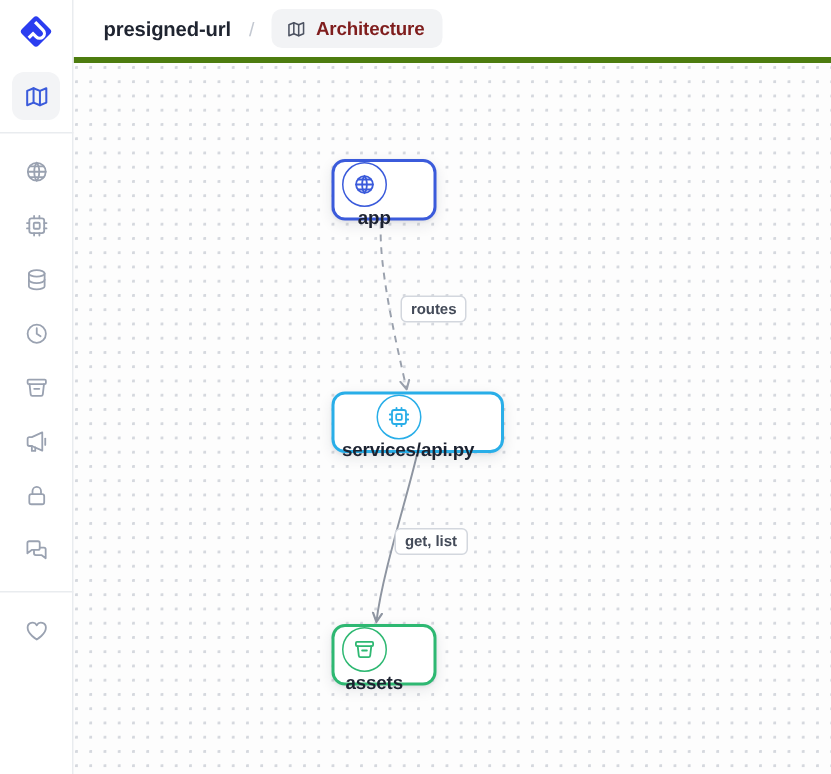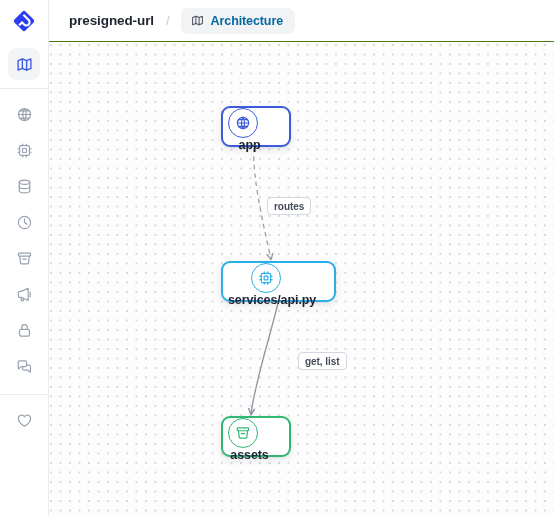--- a/index.html
+++ b/index.html
@@ -61,41 +61,41 @@
 
   
   #header {
     position: relative;
     height: 42px;
     flex: 0 0 42px;
     display: flex;
     align-items: center;
     padding-left: 20px;
     background: #ffffff;
-    border-bottom: 1px solid #4d7c0f;
+    border-bottom: 4px solid #4d7c0f;
     z-index: 4;
   }
   #project-title {
     font-size: 13.5px;
     font-weight: bold;
     color: #1f2430;
     letter-spacing: -0.1px;
   }
   #bc-sep {
     font-size: 13px;
     color: #c3c8d1;
     margin: 0 11px 0 12px;
   }
   #tab-architecture {
     display: flex; align-items: center;
     gap: 7px;
     background: #f2f3f5;
     border-radius: 7px;
     padding: 6px 12px 6px 10px;
-    color: #0369a1;
+    color: #7f1d1d;
   }
   #tab-architecture .tab-label {
     font-size: 12.5px;
     font-weight: bold;
     letter-spacing: -0.1px;
   }
 
   
   #canvas {
     position: relative;
@@ -156,21 +156,21 @@
     padding: 2.5px 6px;
     font-size: 10px;
     font-weight: bold;
     color: #444b59;
     letter-spacing: -0.05px;
     white-space: nowrap;
     z-index: 3;
     line-height: 1.1;
   }
   #label-routes   { left: 218px; top: 155px; }
-  #label-getlist  { left: 214px; top: 310px; margin-left: 35px; }
+  #label-getlist  { left: 214px; top: 310px; }
 </style>
 </head>
 <body>
 
 <div id="app-root">
 
   <nav id="sidebar">
 
     <div class="logo-slot">
       <svg width="22" height="22" viewBox="0 0 22 22">

